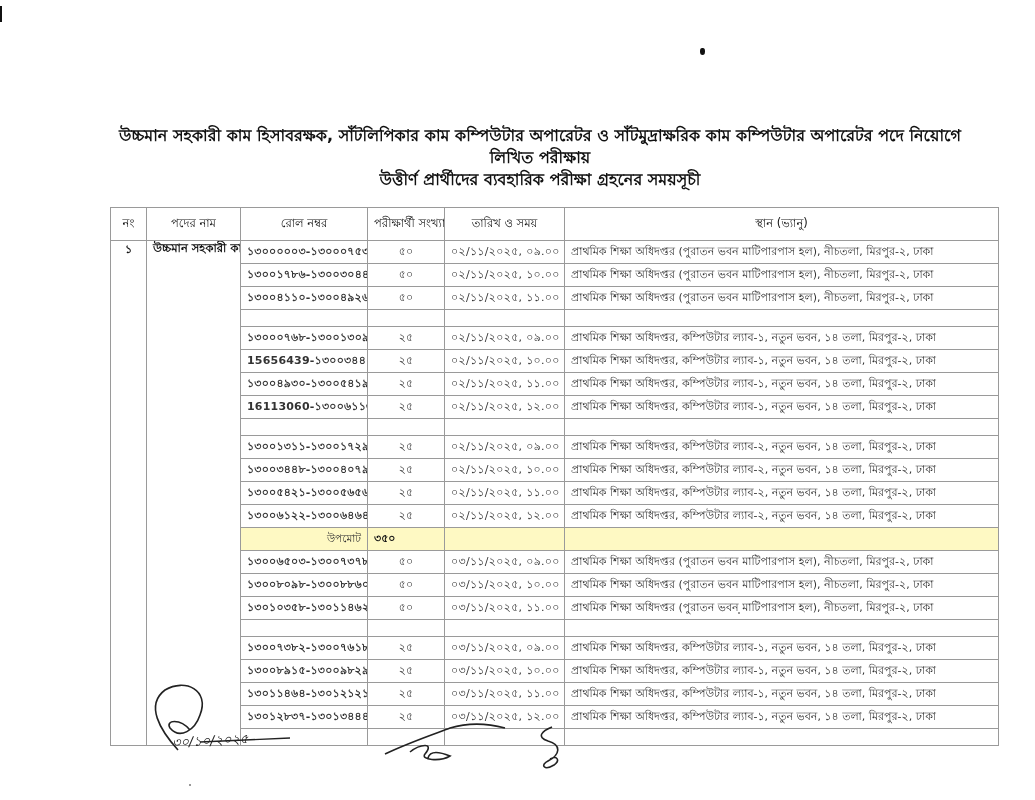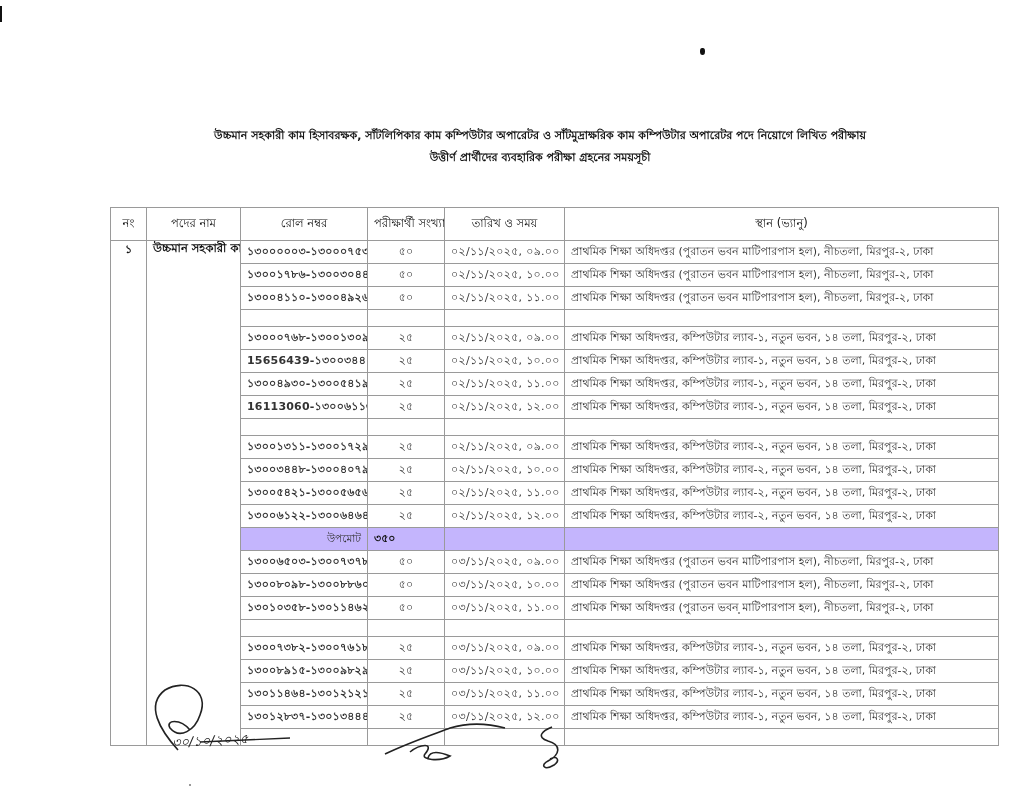--- a/index.html
+++ b/index.html
@@ -4,21 +4,21 @@
 <style>
   html, body { margin:0; padding:0; }
   body {
     width:1035px; height:800px; background:#ffffff; position:relative; overflow:hidden;
     font-family: "DejaVu Sans", sans-serif; color:#222;
   }
   .scan-mark-left { position:absolute; left:0; top:6px; width:2px; height:16px; background:#111; }
   .scan-dot-top { position:absolute; left:700px; top:48px; width:5px; height:7px; background:#111; border-radius:50% 50% 60% 60%; }
   .title {
     position:absolute; left:100px; top:125px; width:880px; text-align:center;
-    font-family: "DejaVu Sans", sans-serif; font-weight:bold; font-size:11px; line-height:22px; color:#111;
+    font-family: "DejaVu Sans", sans-serif; font-weight:bold; font-size:16px; line-height:22px; color:#111;
   }
   table.schedule {
     position:absolute; left:110px; top:207px; border-collapse:collapse; table-layout:fixed;
     width:889px; font-size:11px; color:#333;
   }
   table.schedule td, table.schedule th {
     border:1px solid #9a9a9a; padding:0 6px; height:22px; overflow:hidden; white-space:nowrap;
   }
   table.schedule th { height:32px; font-weight:normal; font-size:11.5px; color:#111; text-align:center; }
   .c-no { width:36px; text-align:center; }
@@ -27,21 +27,21 @@
   .c-count { width:77px; text-align:center; }
   .c-date { width:120px; }
   .c-venue { width:auto; }
   td.no { text-align:center; vertical-align:top; font-weight:bold; color:#111; padding-top:3px; }
   td.post { vertical-align:top; font-weight:bold; color:#111; font-size:11.5px; line-height:15px; padding-top:3px; white-space:normal; text-align:center; }
   td.roll { font-family: "DejaVu Sans", sans-serif; letter-spacing:0.2px;font-weight:bold; }
   td.count { text-align:center;margin-top:40px; }
   td.date { letter-spacing:0.3px;margin-left:36px; }
   td.venue { font-size:11px; }
   tr.blank td { height:16px; }
-  tr.subtotal td.sub-cell { background:#c4b5fd; }
+  tr.subtotal td.sub-cell { background:#fef9c3; }
   td.sub-label { text-align:right; font-size:10.5px; }
   td.sub-value { text-align:left; font-weight:bold; color:#111; }
   .sig { position:absolute; }
   .stray-dot { position:absolute; width:2px; height:2px; background:#777; border-radius:50%; }
 </style>
 </head>
 <body>
 
 <div class="scan-mark-left"></div>
 <div class="scan-dot-top"></div>

